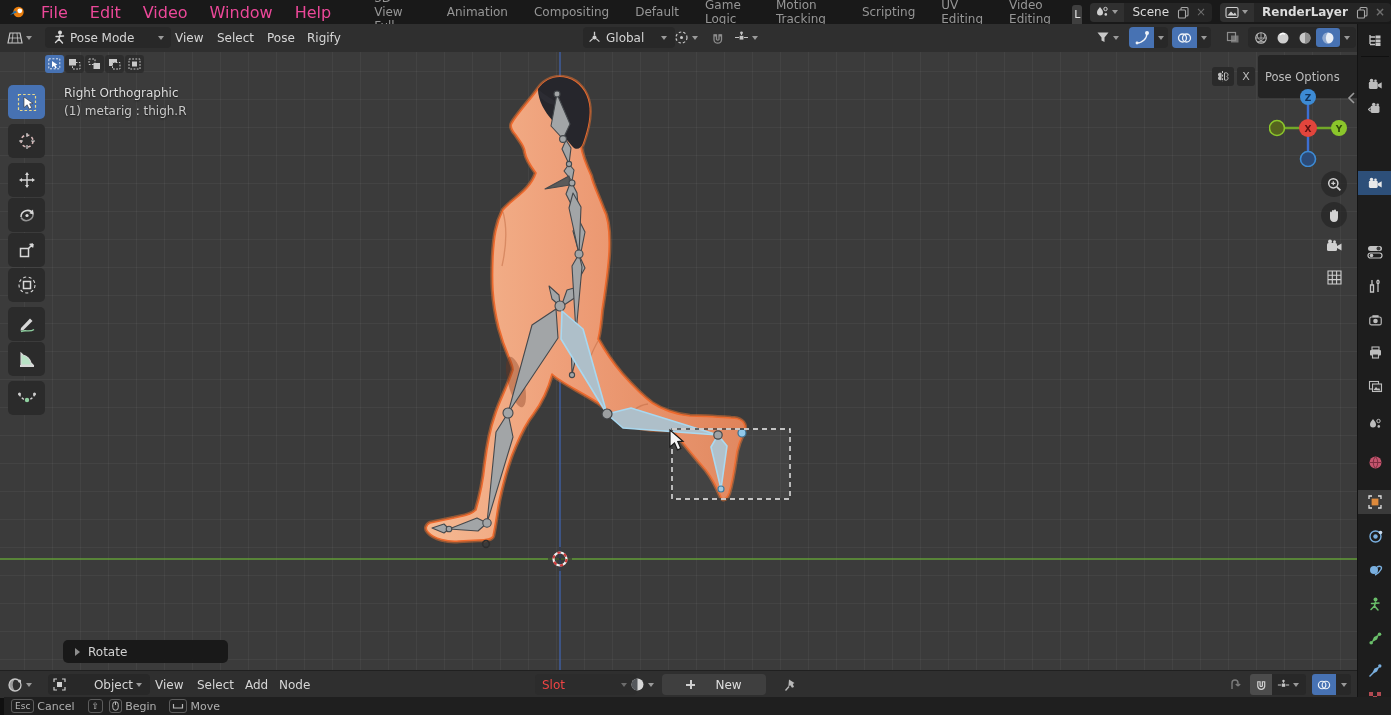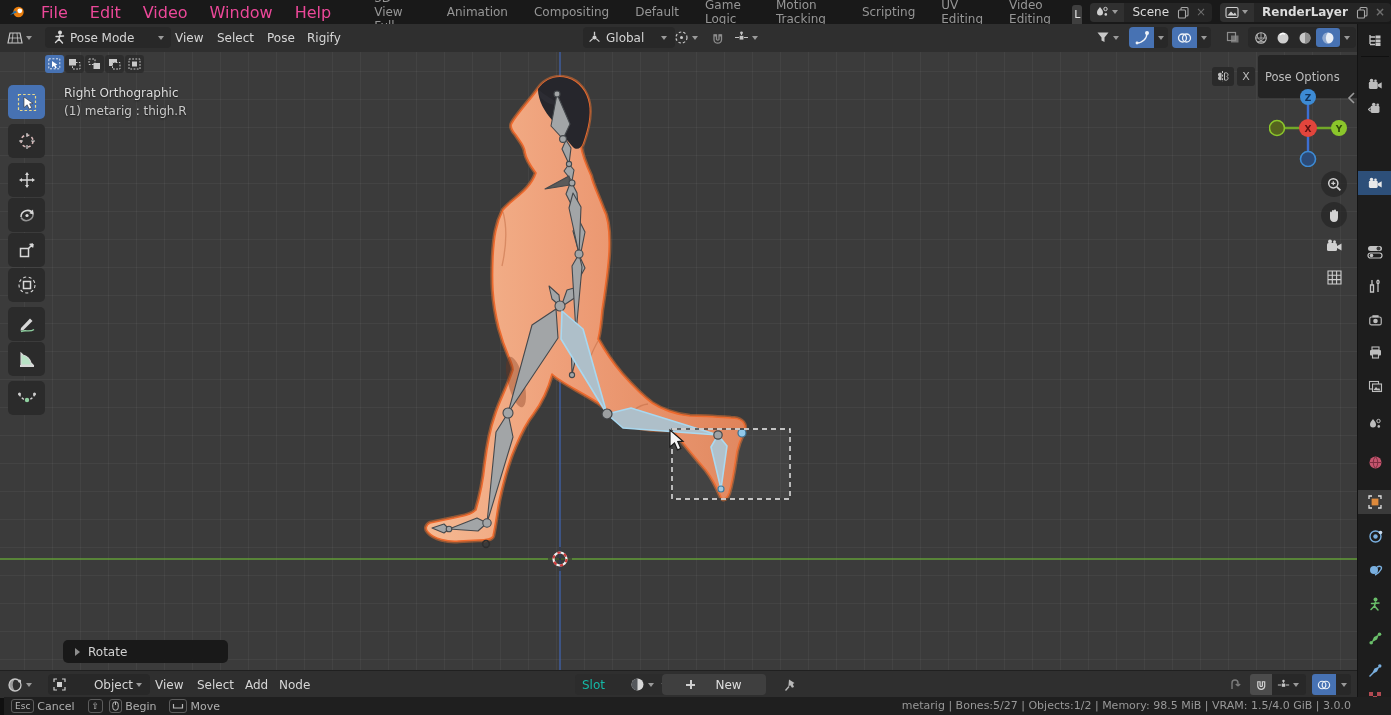--- a/index.html
+++ b/index.html
@@ -510,21 +510,21 @@
       <rect x="4" y="4" width="5" height="5" fill="#cfcfcf"></rect>
     </svg>
     <span style="flex:1;text-align:right;">Object</span>
     <span class="cv"></span>
   </div>
   <span class="hmenu" style="left:148px;">View</span>
   <span class="hmenu" style="left:190px;">Select</span>
   <span class="hmenu" style="left:238px;">Add</span>
   <span class="hmenu" style="left:272px;">Node</span>
 
-  <div class="hbtn" style="left:535px;width:88px;background:#2c2c2c;padding:0 7px;color:#14b8a6;margin-left:40px;">
+  <div class="hbtn" style="left:535px;width:88px;background:#2c2c2c;padding:0 7px;color:#ef4444;">
     <span style="flex:1;">Slot</span>
     <span class="cv" style="border-top-color:#6c6c6c;"></span>
   </div>
   <div class="hbtn" style="left:627px;width:32px;justify-content:center;">
     <svg width="15" height="15" viewBox="0 0 15 15">
         <circle cx="7.5" cy="7.5" r="6" fill="#d8d8d8"></circle>
         <path d="M7.5,1.5 A6,6 0 0 0 7.5,13.5 Z" fill="#55585c"></path>
       </svg>
     <span class="cv"></span>
   </div>
@@ -711,14 +711,13 @@
         <line x1="3.5" y1="1" x2="3.5" y2="4" stroke="#b8b8b8" stroke-width="1"></line>
       </svg>
   </span>
   <span class="hintlbl">Begin</span>
   <span class="kbadge" style="padding:0 2px;">
     <svg width="12" height="8" viewBox="0 0 12 8">
         <path d="M1.5,2 L1.5,6 L10.5,6 L10.5,2" fill="none" stroke="#b8b8b8" stroke-width="1.2"></path>
       </svg>
   </span>
   <span class="hintlbl">Move</span>
-  <span id="stats">metarig | Bones:5/27 | Objects:1/2 | Memory: 98.5 MiB | VRAM: 1.5/4.0 GiB | 3.0.0</span>
 </div>
 
 </body></html>

